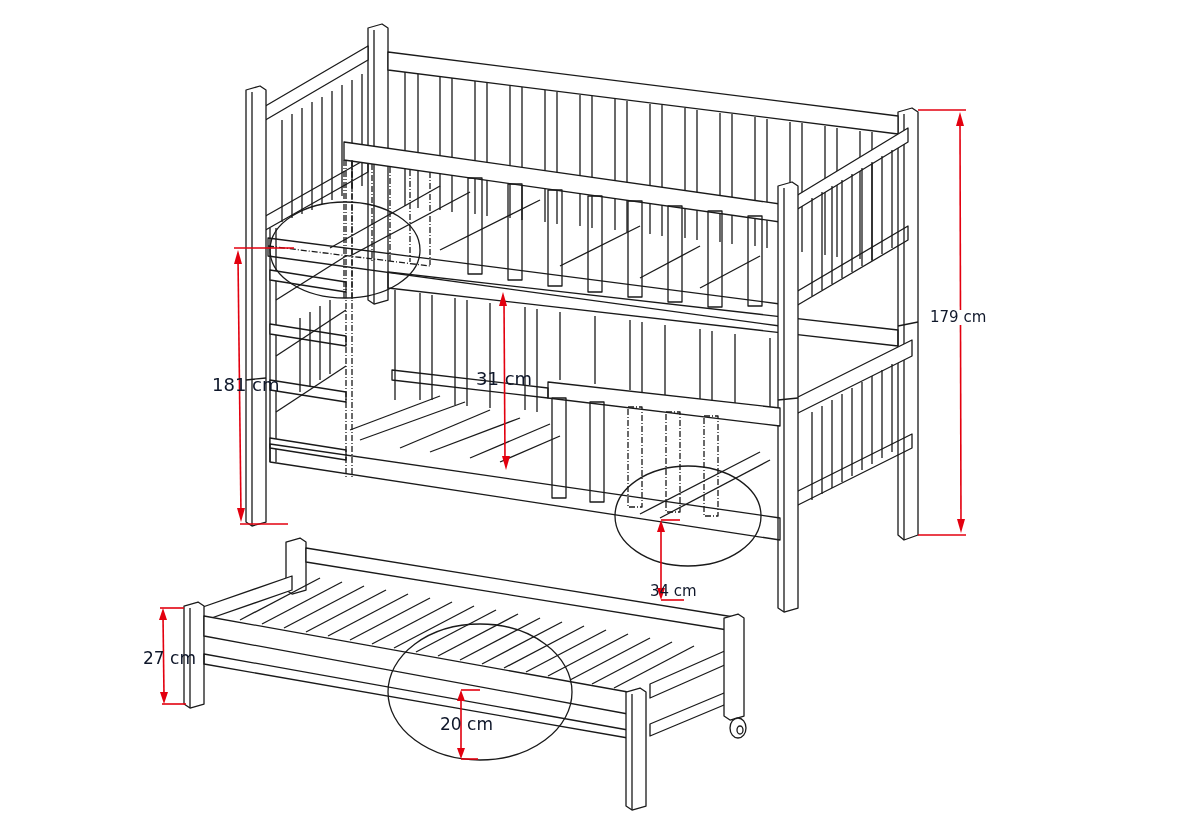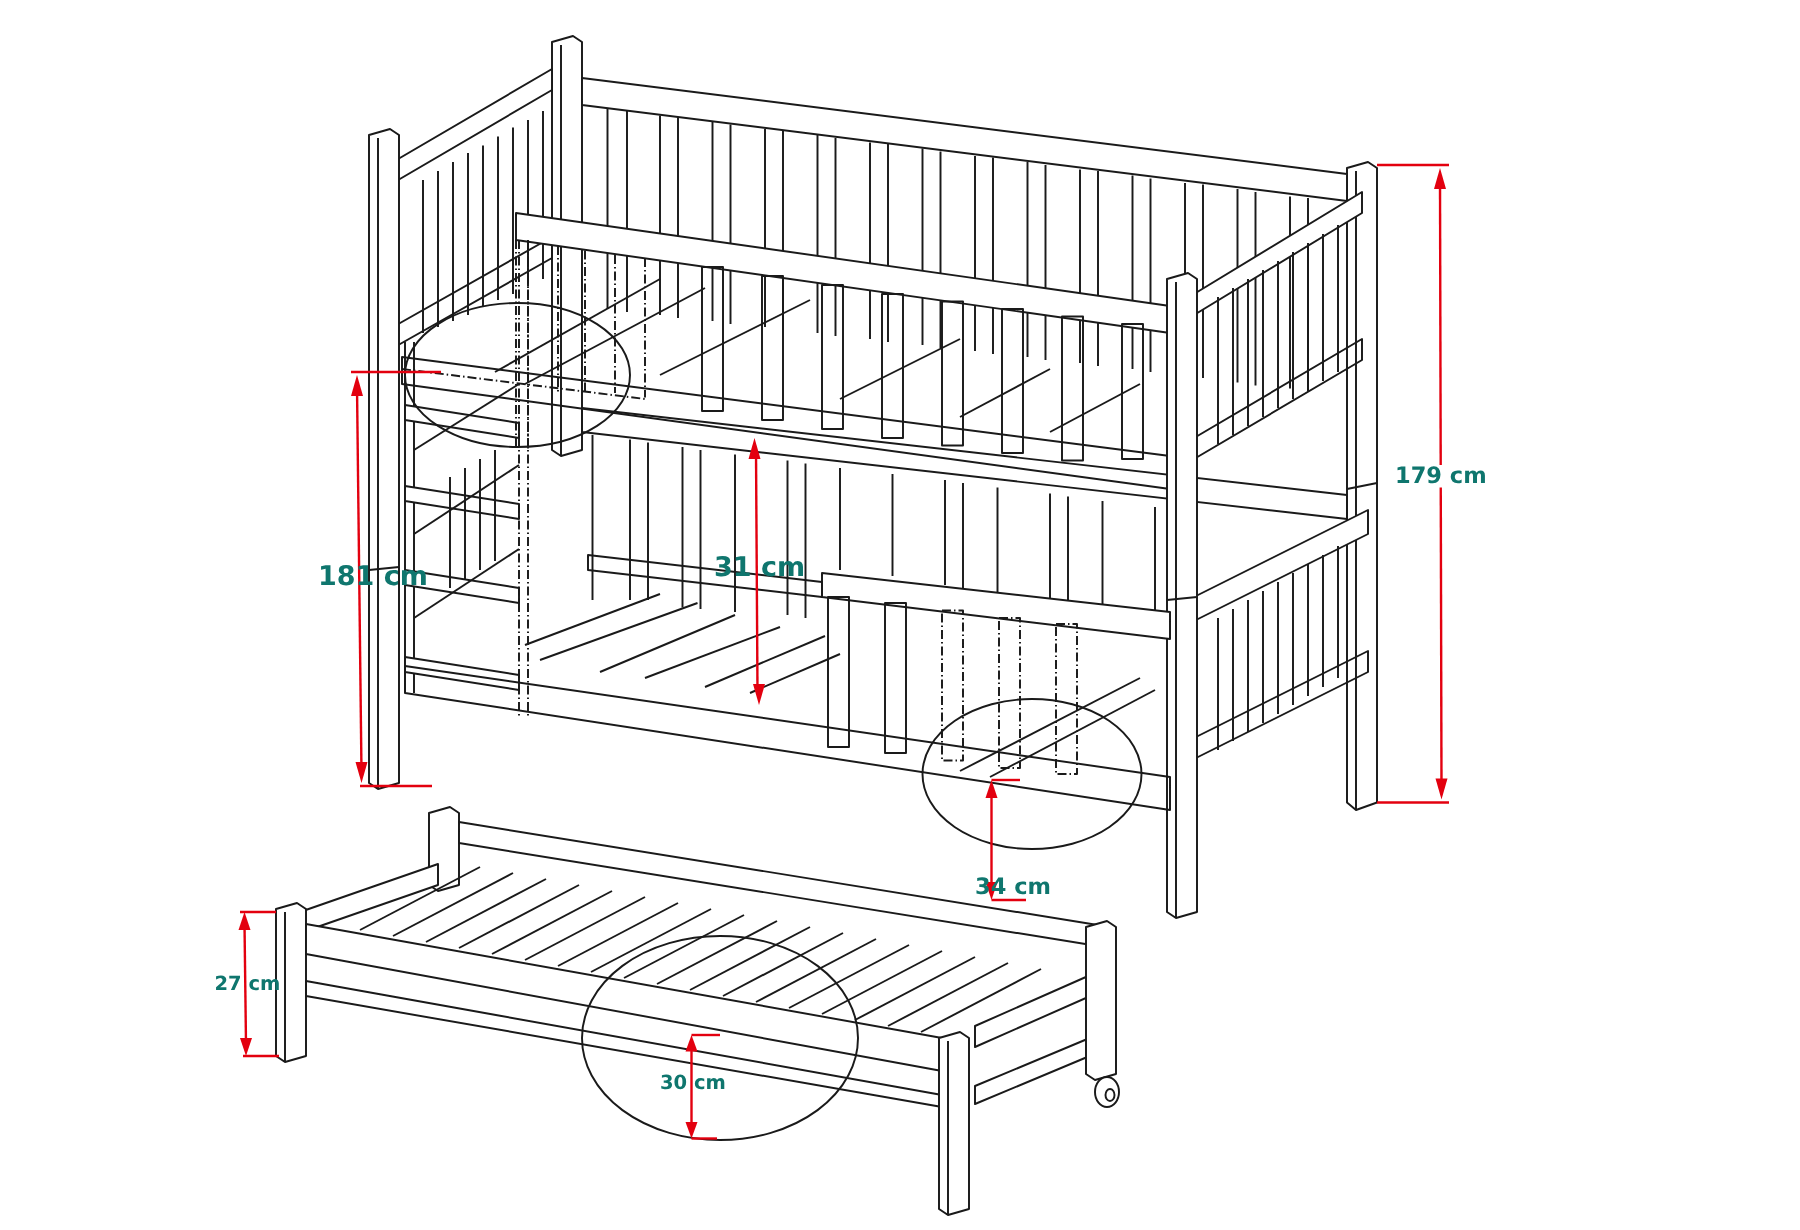--- a/index.html
+++ b/index.html
@@ -1,24 +1,24 @@
 <!DOCTYPE html>
 <html><head>
 <meta charset="utf-8">
 <style>
   html, body { margin: 0; padding: 0; background: #ffffff; }
   body { width: 1200px; height: 820px; overflow: hidden; position: relative;
          font-family: "DejaVu Sans", "Liberation Sans", sans-serif; }
   #stage { position: absolute; left: 0; top: 0; width: 1200px; height: 820px; }
-  .dim-label { position: absolute; color: #0f766e; font-weight: bold;
+  .dim-label { position: absolute; color: #0f172a; font-weight: normal;
                font-family: "DejaVu Sans", "Liberation Sans", sans-serif; white-space: nowrap;
                background: #ffffff; line-height: 1; }
   .dim-label.big { font-size: 18px; }
   .dim-label.med { font-size: 15px; }
-  .dim-label.small { font-size: 13px; }
+  .dim-label.small { font-size: 17px; }
   svg line, svg path, svg rect, svg polygon, svg ellipse { vector-effect: non-scaling-stroke; }
 </style>
 </head>
 <body>
 
 <div id="stage">
 <svg width="1200" height="820" viewBox="0 0 1200 820" xmlns="http://www.w3.org/2000/svg">
   <g fill="none" stroke="#1a1a1a" stroke-width="1.3" stroke-linejoin="round">
 
     <g>
@@ -295,14 +295,14 @@
     <polygon points="461,759 457,748 465,748" stroke="none"></polygon>
   </g>
 </svg>
 
 
 <div class="dim-label med" style="left:930px; top:310px;">179 cm</div>
 <div class="dim-label big" style="left:212px; top:376px; background:transparent;">181 cm</div>
 <div class="dim-label big" style="left:476px; top:370px; background:transparent;">31 cm</div>
 <div class="dim-label med" style="left:650px; top:548px; background:transparent;margin-top:36px;">34 cm</div>
 <div class="dim-label small" style="left:143px; top:650px; background:transparent;">27 cm</div>
-<div class="dim-label small" style="left:440px; top:716px; background:transparent;">30 cm</div>
+<div class="dim-label small" style="left:440px; top:716px; background:transparent;">20 cm</div>
 </div>
 
 </body></html>

